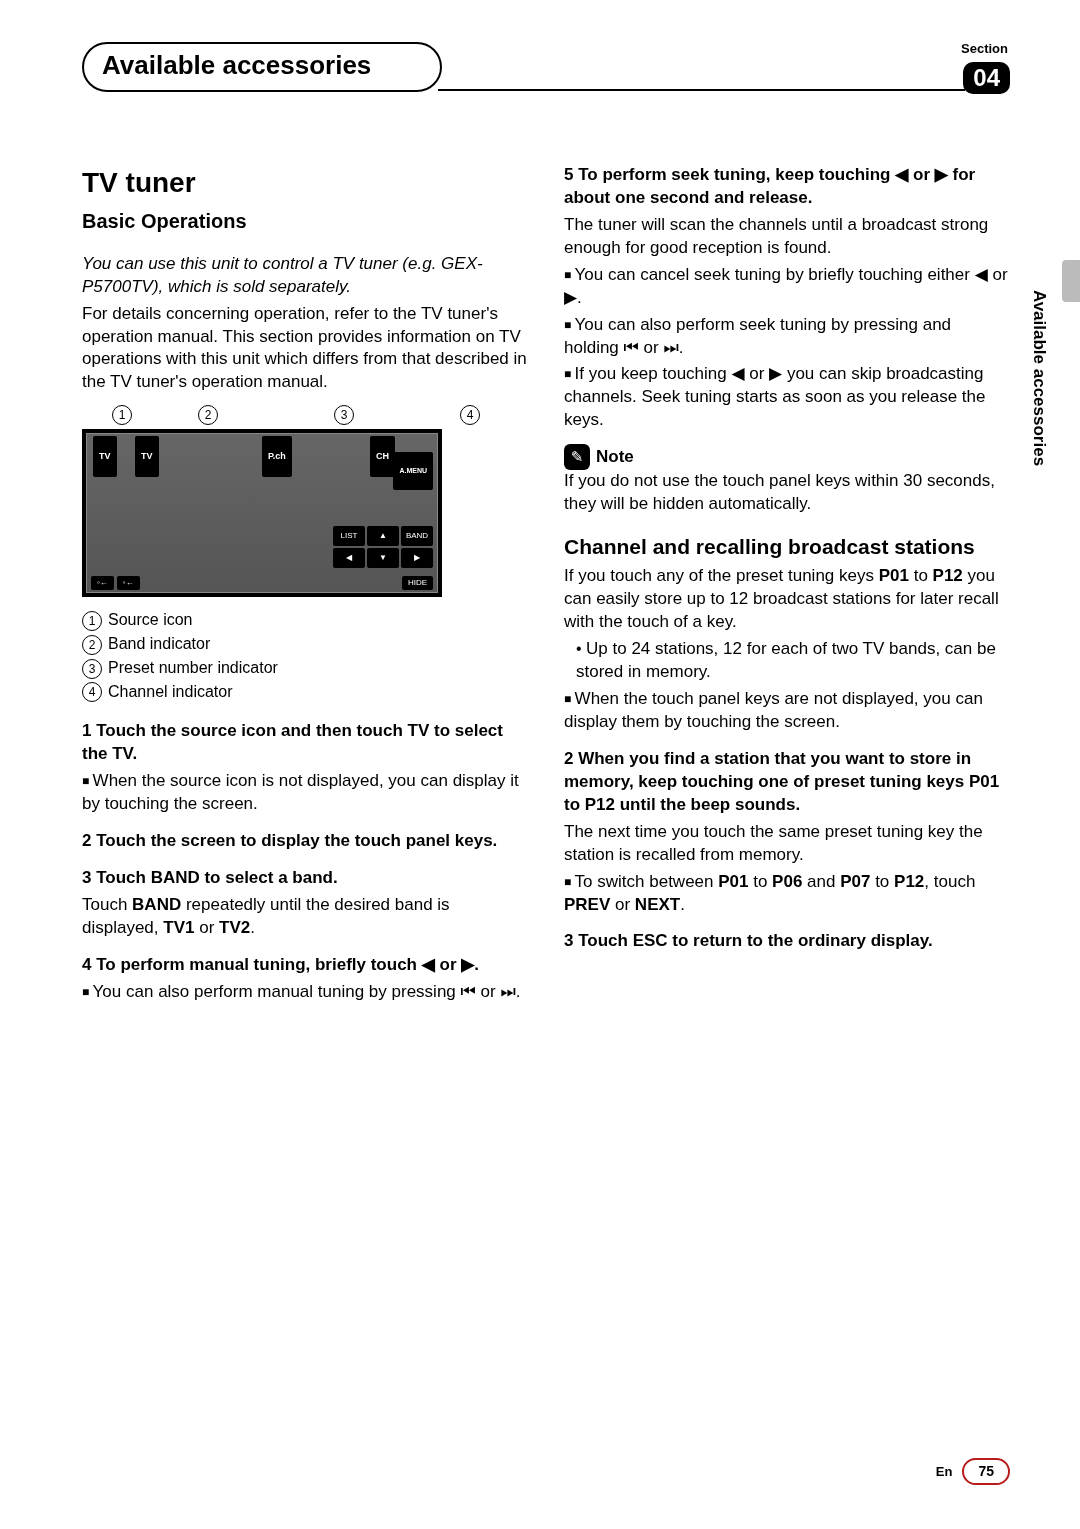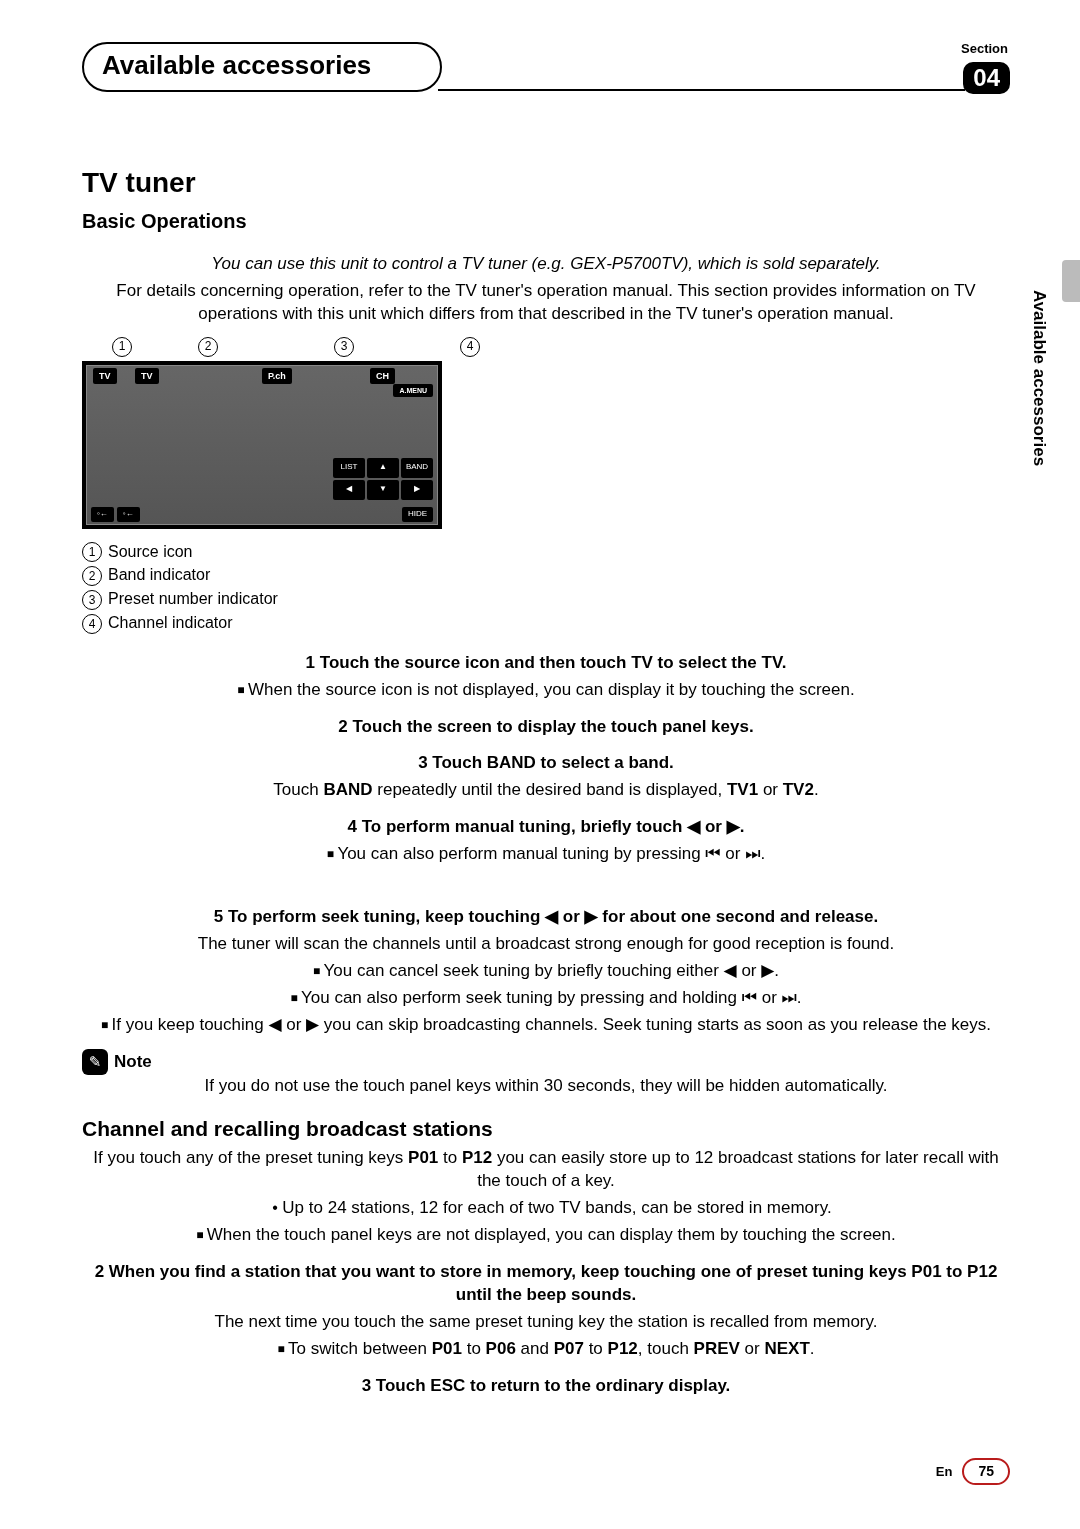--- a/index.html
+++ b/index.html
@@ -52,27 +52,26 @@
     font-size: 24px;
     border-radius: 10px;
     padding: 0 10px;
     display: inline-block;
     min-width: 46px;
     text-align: center;
   }
   .columns {
     display: flex;
     gap: 36px;
-    flex-direction: column;
   }
   .col { flex: 1; }
   h1.tv-title { font-size: 28px; font-weight: bold; margin-bottom: 6px; }
   h2.sub { font-size: 20px; font-weight: bold; margin-bottom: 18px; }
   h2.section-h { font-size: 21px; font-weight: bold; margin-top: 18px; margin-bottom: 6px; line-height:1.2;}
-  p { margin-bottom: 4px; text-align: center; }
+  p { margin-bottom: 4px; }
   .italic-note { font-style: italic; }
   .screen-fig { margin: 10px 0 12px 0; }
   .indicator-row {
     display: flex;
     gap: 60px;
     margin-bottom: 4px;
     padding-left: 30px;
     font-size: 15px;
   }
   .circ {
@@ -98,21 +97,21 @@
   }
   .screen-top {
     position: absolute; top: 0; left: 0; right: 0;
     height: 22px;
     font-size: 9px;
     color: #fff;
   }
   .scr-label {
     position: absolute;
     background:#000;
-    padding: 2px 6px;
+    padding: 14px 6px;
     border-radius:2px;
     font-weight:bold;
     font-size:9px;
   }
   .scr-btns {
     position: absolute; right: 4px; bottom: 24px;
     display: grid;
     grid-template-columns: repeat(3, 32px);
     grid-template-rows: repeat(2, 20px);
     gap: 2px;

